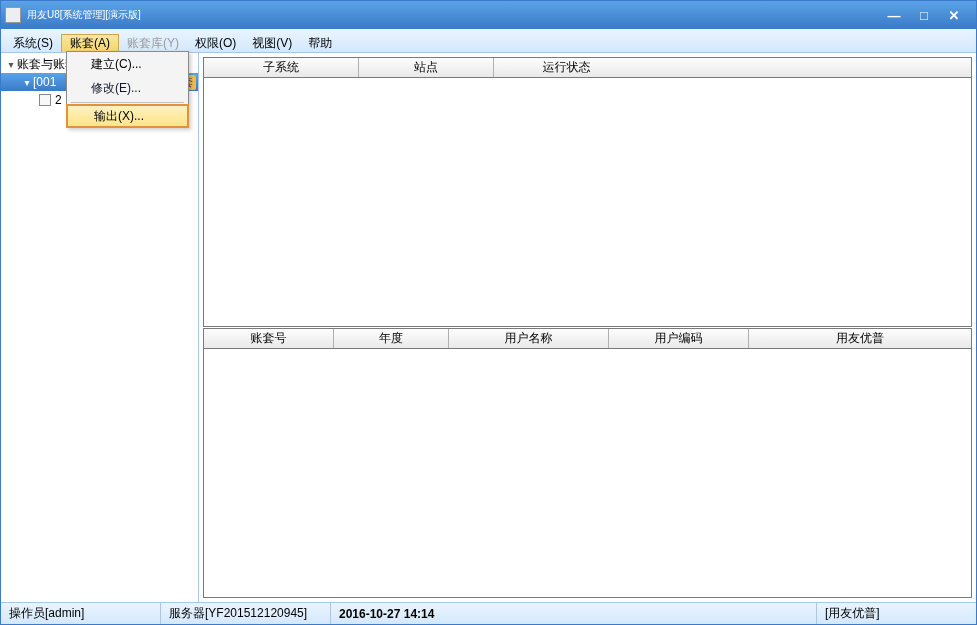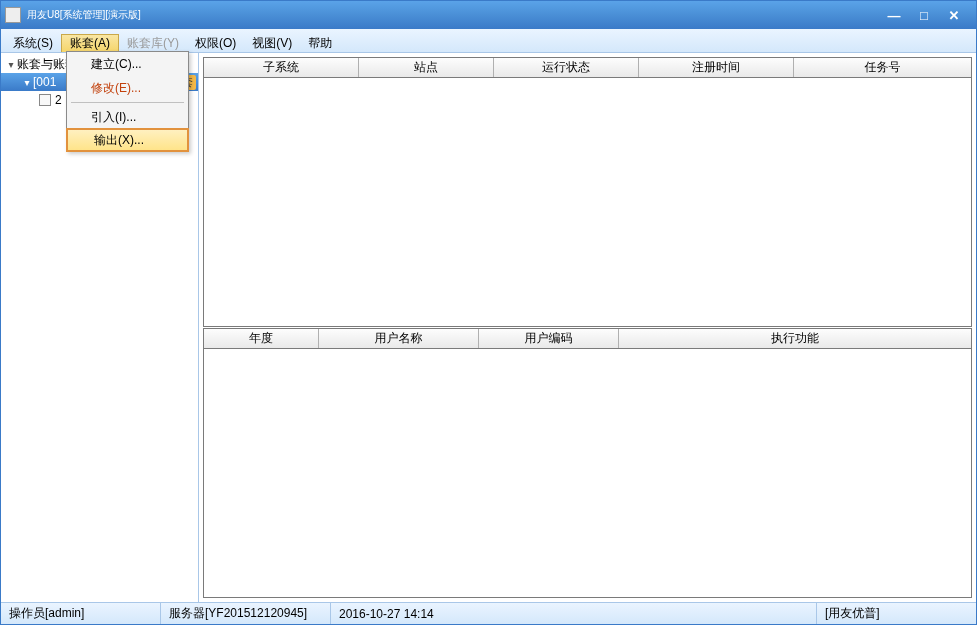--- a/index.html
+++ b/index.html
@@ -62,21 +62,21 @@
   z-index: 100;
 }
 .dropdown .dd-item {
   height: 24px;
   display: flex;
   align-items: center;
   padding: 0 10px 0 24px;
   cursor: default;
   position: relative;
 }
-.dropdown .dd-item.disabled { color: #c2410c; }
+.dropdown .dd-item.disabled { color: #0f172a; }
 .dropdown .dd-sep { height: 1px; background: #c0c0c0; margin: 2px 4px; }
 .dropdown .dd-item.highlighted {
   background: linear-gradient(to bottom, #fff0c0, #ffe48a);
   border: 2px solid #e2923d;
   margin: -1px;
   padding-left: 26px;
 }
 .main {
   display: flex;
   height: calc(100% - 28px - 24px - 22px);
@@ -127,21 +127,21 @@
   align-items: flex-end;
   font-size: 12px;
 }
 .statusbar .cell {
   padding: 0 8px;
   border-right: 1px solid #a9c7e8;
   height: 100%;
   display: flex;
   align-items: center;
 }
-.statusbar .cell.flex { flex: 1; border-right: none; }
+.statusbar .cell.flex { flex: 1; border-right: none; font-weight: bold; }
 .statusbar .cell.right { border-left: 1px solid #a9c7e8; border-right: none; }
 </style>
 </head>
 <body>
 
 <div class="titlebar">
   <span class="app-icon"></span>
   <span class="title">用友U8[系统管理][演示版]</span>
   <div class="win-btns">
     <div class="win-btn">—</div>
@@ -156,21 +156,20 @@
   <div class="menu-item disabled">账套库(Y)</div>
   <div class="menu-item">权限(O)</div>
   <div class="menu-item">视图(V)</div>
   <div class="menu-item">帮助</div>
 </div>
 
 <div class="dropdown">
   <div class="dd-item">建立(C)...</div>
   <div class="dd-item disabled">修改(E)...</div>
   <div class="dd-sep"></div>
-  <div class="dd-item">引入(I)...</div>
   <div class="dd-item highlighted">输出(X)...</div>
 </div>
 
 <div class="main">
   <div class="sidebar">
     <div class="tree-row">
       <span class="expander">▾</span>
       <span>账套与账套库</span>
     </div>
     <div class="tree-row level-1 selected">
@@ -183,30 +182,29 @@
       <span>2</span>
     </div>
   </div>
 
   <div class="content">
     <div class="grid-pane">
       <div class="grid-header">
         <div class="col" style="width:155px">子系统</div>
         <div class="col" style="width:135px">站点</div>
         <div class="col" style="width:145px">运行状态</div>
-        <div class="col" style="width:155px">注册时间</div>
-        <div class="col" style="flex:1">任务号</div>
       </div>
     </div>
     <div class="grid-pane">
       <div class="grid-header">
+        <div class="col" style="width:130px">账套号</div>
         <div class="col" style="width:115px">年度</div>
         <div class="col" style="width:160px">用户名称</div>
         <div class="col" style="width:140px">用户编码</div>
-        <div class="col" style="flex:1">执行功能</div>
+        <div class="col" style="flex:1">用友优普</div>
       </div>
     </div>
   </div>
 </div>
 
 <div class="statusbar">
   <div class="cell" style="width:160px">操作员[admin]</div>
   <div class="cell" style="width:170px">服务器[YF201512120945]</div>
   <div class="cell flex">2016-10-27 14:14</div>
   <div class="cell right" style="width:160px">[用友优普]</div>

